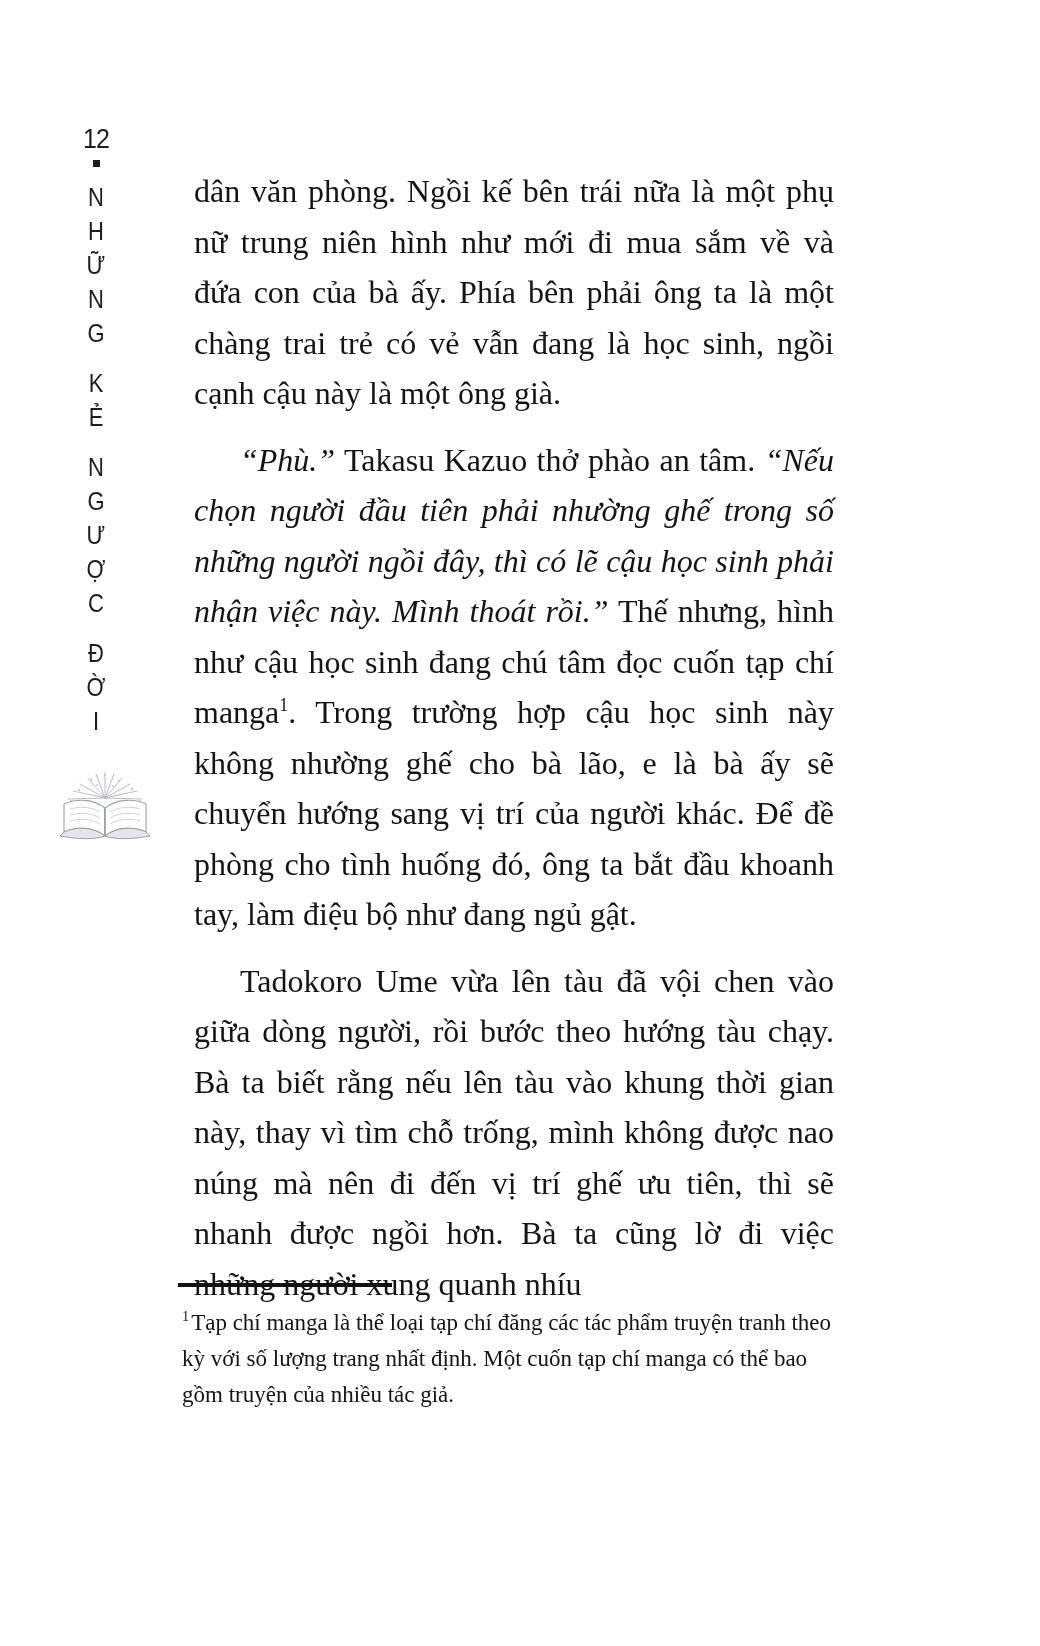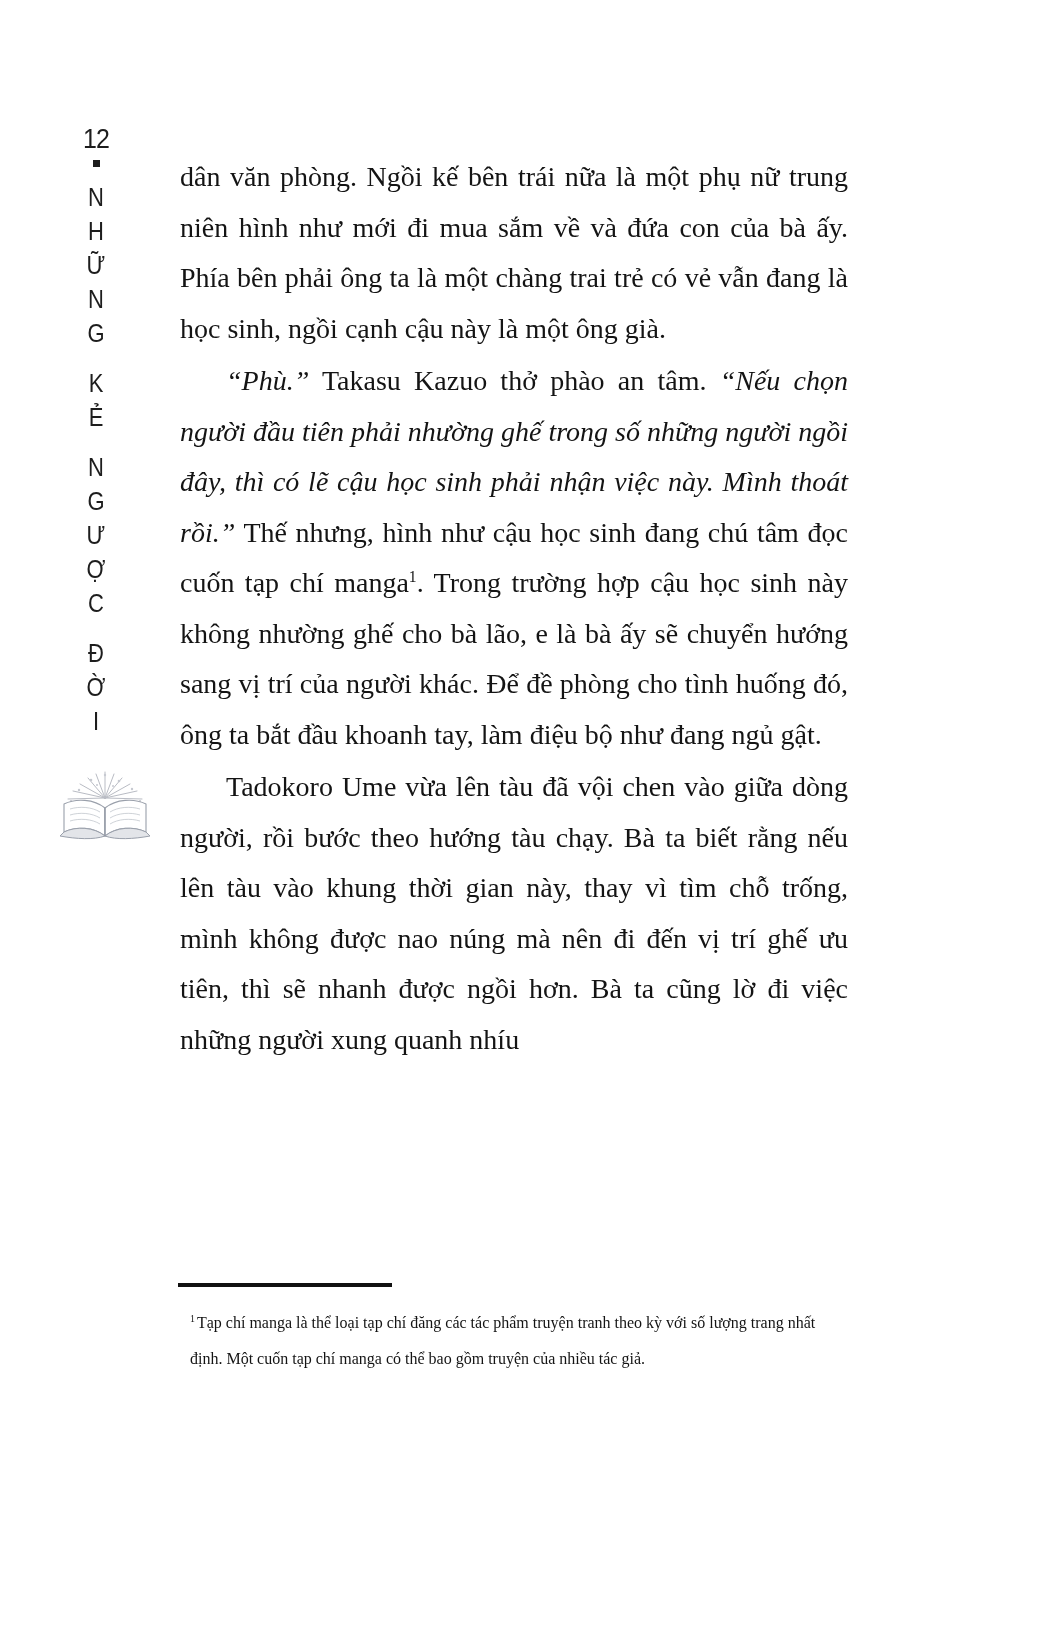--- a/index.html
+++ b/index.html
@@ -93,22 +93,22 @@
 
   
   .textblock {
     position: absolute;
     left: 178px;
     top: 150px;
     width: 672px;
   }
 
   p.body {
-    margin: 2px;
-    font-size: 28px;
+    margin: 16px;
+    font-size: 32px;
     line-height: 50.5px;
     text-align: justify;
     text-justify: inter-word;
     color: #141414;
     hyphens: none;
   }
 
   p.body.indent {
     text-indent: 46px;
   }
@@ -131,22 +131,22 @@
   }
 
   .footnote-rule {
     width: 214px;
     height: 4px;
     background: #111111;
     margin: 0 0 18px 0;
   }
 
   p.footnote {
-    margin: 12px;
-    font-size: 16px;
+    margin: 4px;
+    font-size: 23px;
     line-height: 36px;
     text-align: left;
     color: #141414;
   }
 
   p.footnote .fn-marker {
     font-size: 0.62em;
     vertical-align: super;
     line-height: 0;
     margin-right: 2px;

